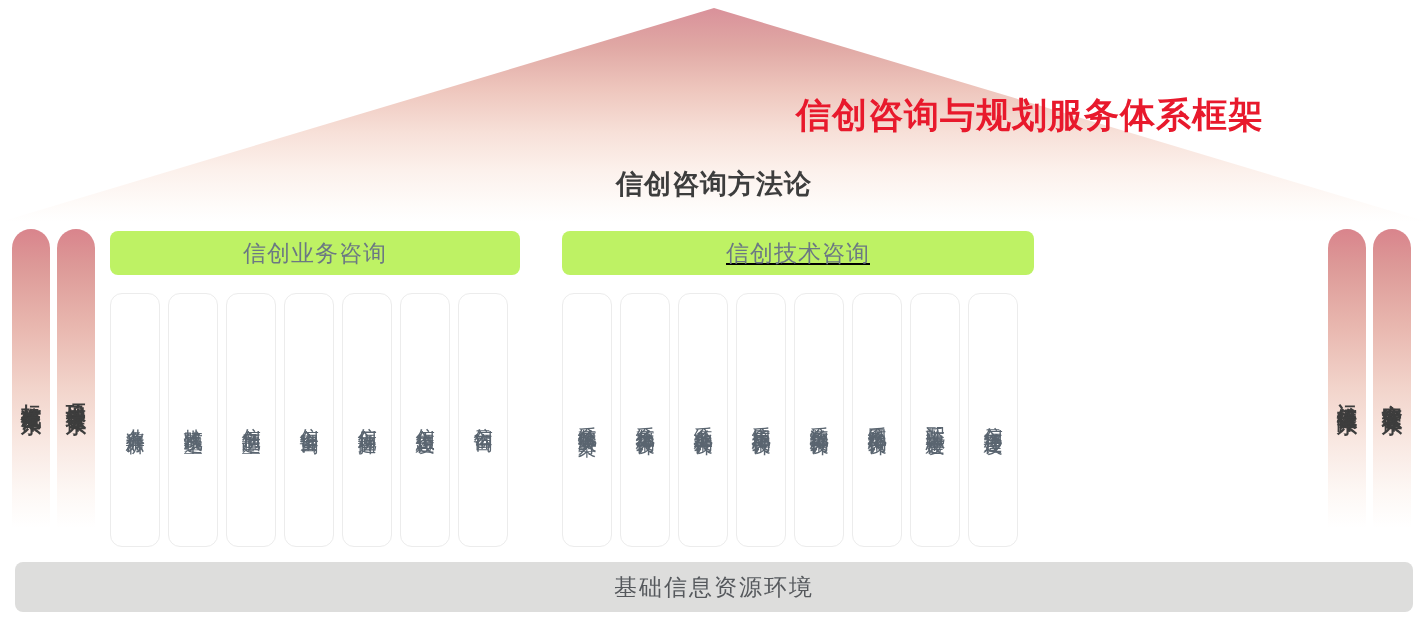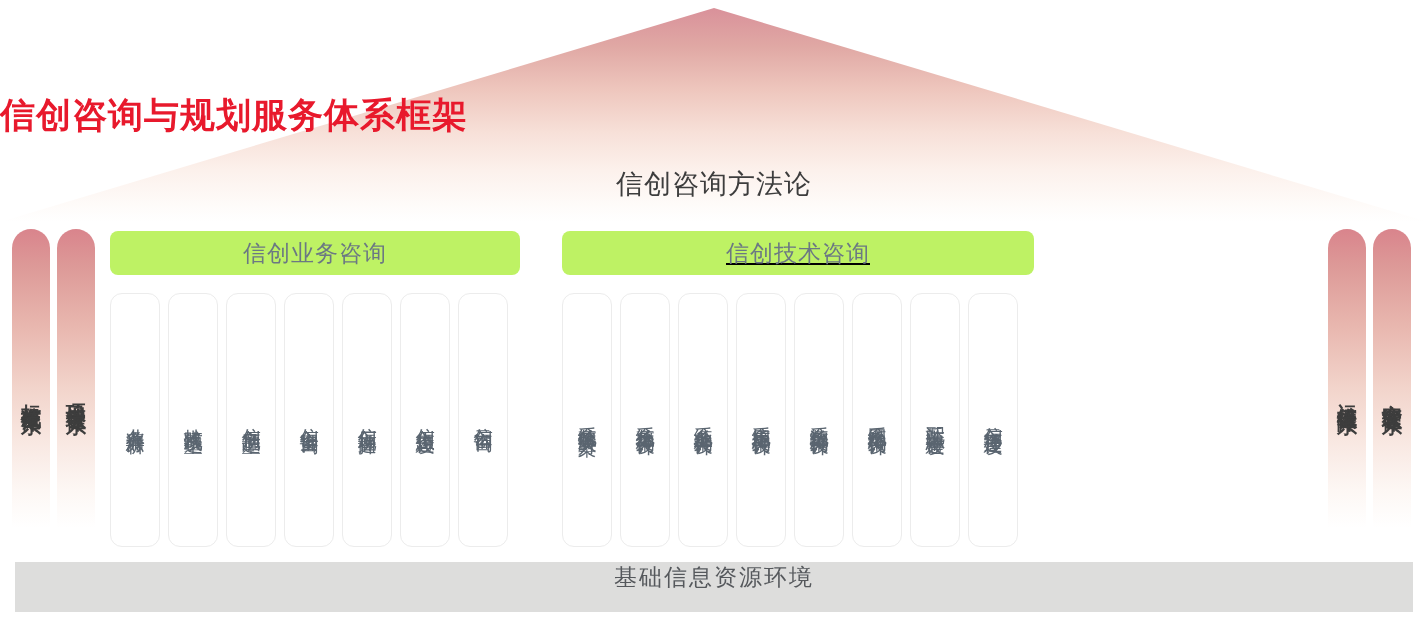--- a/index.html
+++ b/index.html
@@ -27,35 +27,35 @@
     height: 222px;
     pointer-events: none;
   }
 
   
   #main-title {
     position: absolute;
     left: 0;
     top: 96px;
     width: 1264px;
-    text-align: left;
+    text-align: right;
     font-size: 35px;
     font-weight: bold;
     letter-spacing: 1px;
     color: #e8192c;
     line-height: 1.1;
   }
   #sub-title {
     position: absolute;
     left: 0;
     top: 170px;
     width: 1428px;
     text-align: center;
     font-size: 27px;
-    font-weight: normal;
+    font-weight: bold;
     letter-spacing: 1px;
     color: #3d3d3d;
     line-height: 1.1;
   }
 
   
   .pillar {
     position: absolute;
     top: 229px;
     width: 38px;
@@ -129,23 +129,24 @@
     transform: translateY(-3px);
   }
 
   
   #foundation {
     position: absolute;
     left: 15px;
     top: 562px;
     width: 1398px;
     height: 50px;
-    border-radius: 0;
+    border-radius: 8px;
     background: #dddddc;
     display: flex;
+    align-items: center;
     justify-content: center;
     box-sizing: border-box;
   }
   #foundation-label {
     font-size: 23px;
     color: #55585c;
     letter-spacing: 2px;
   }
 </style>
 </head>

